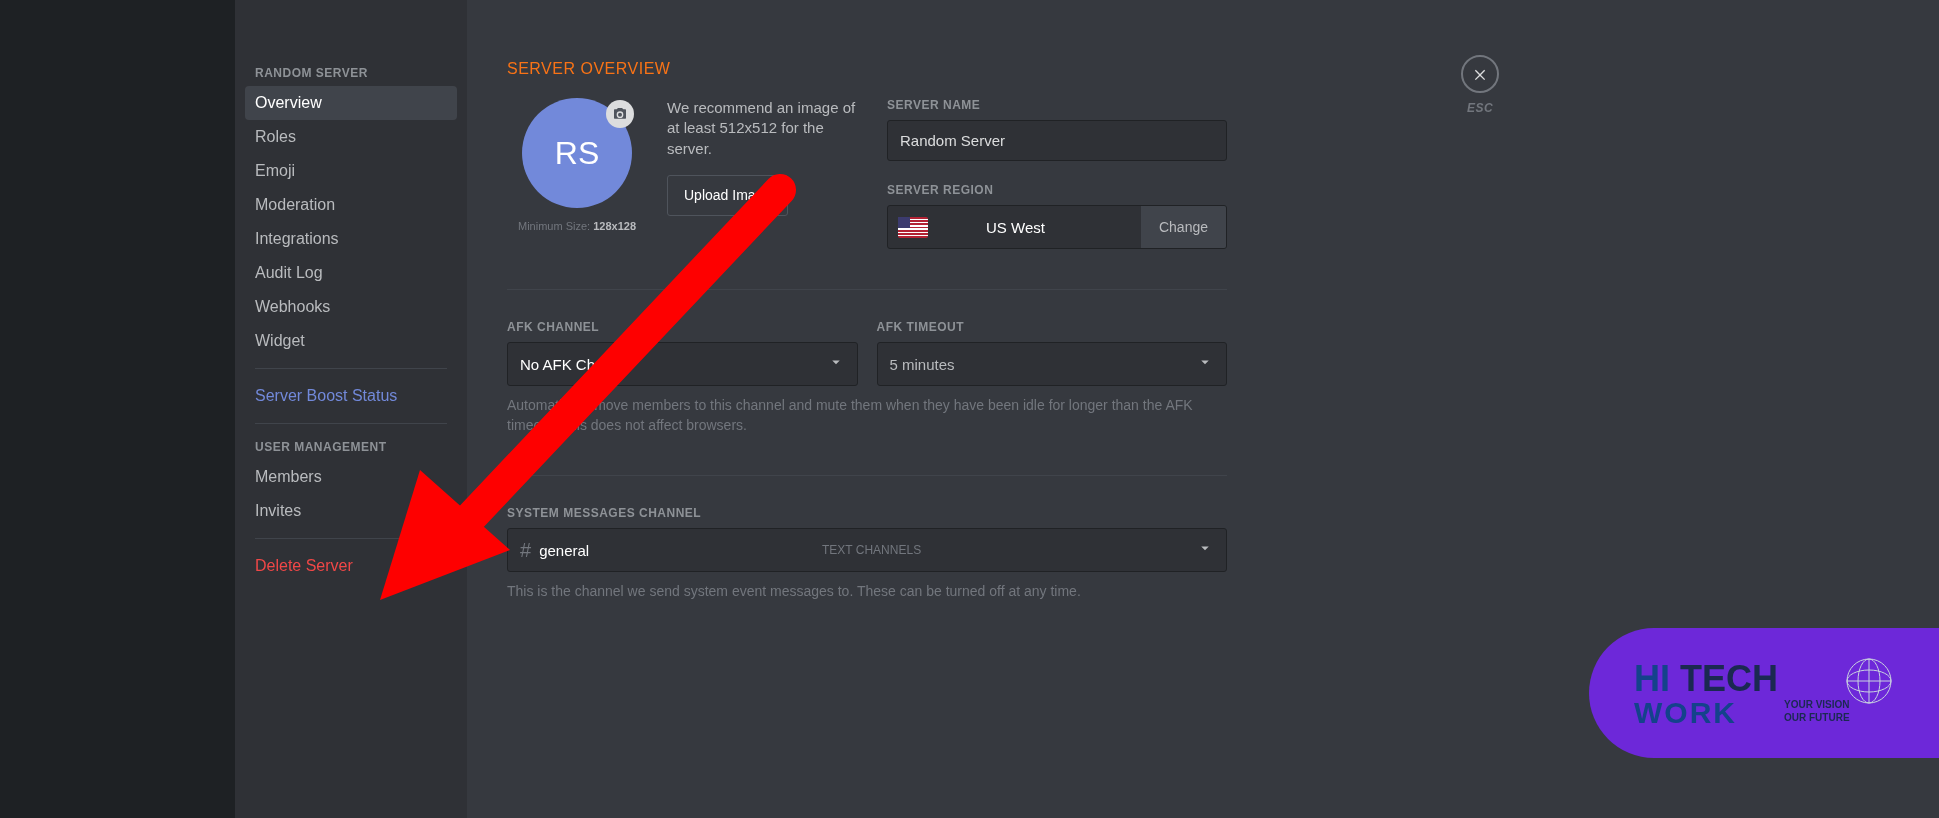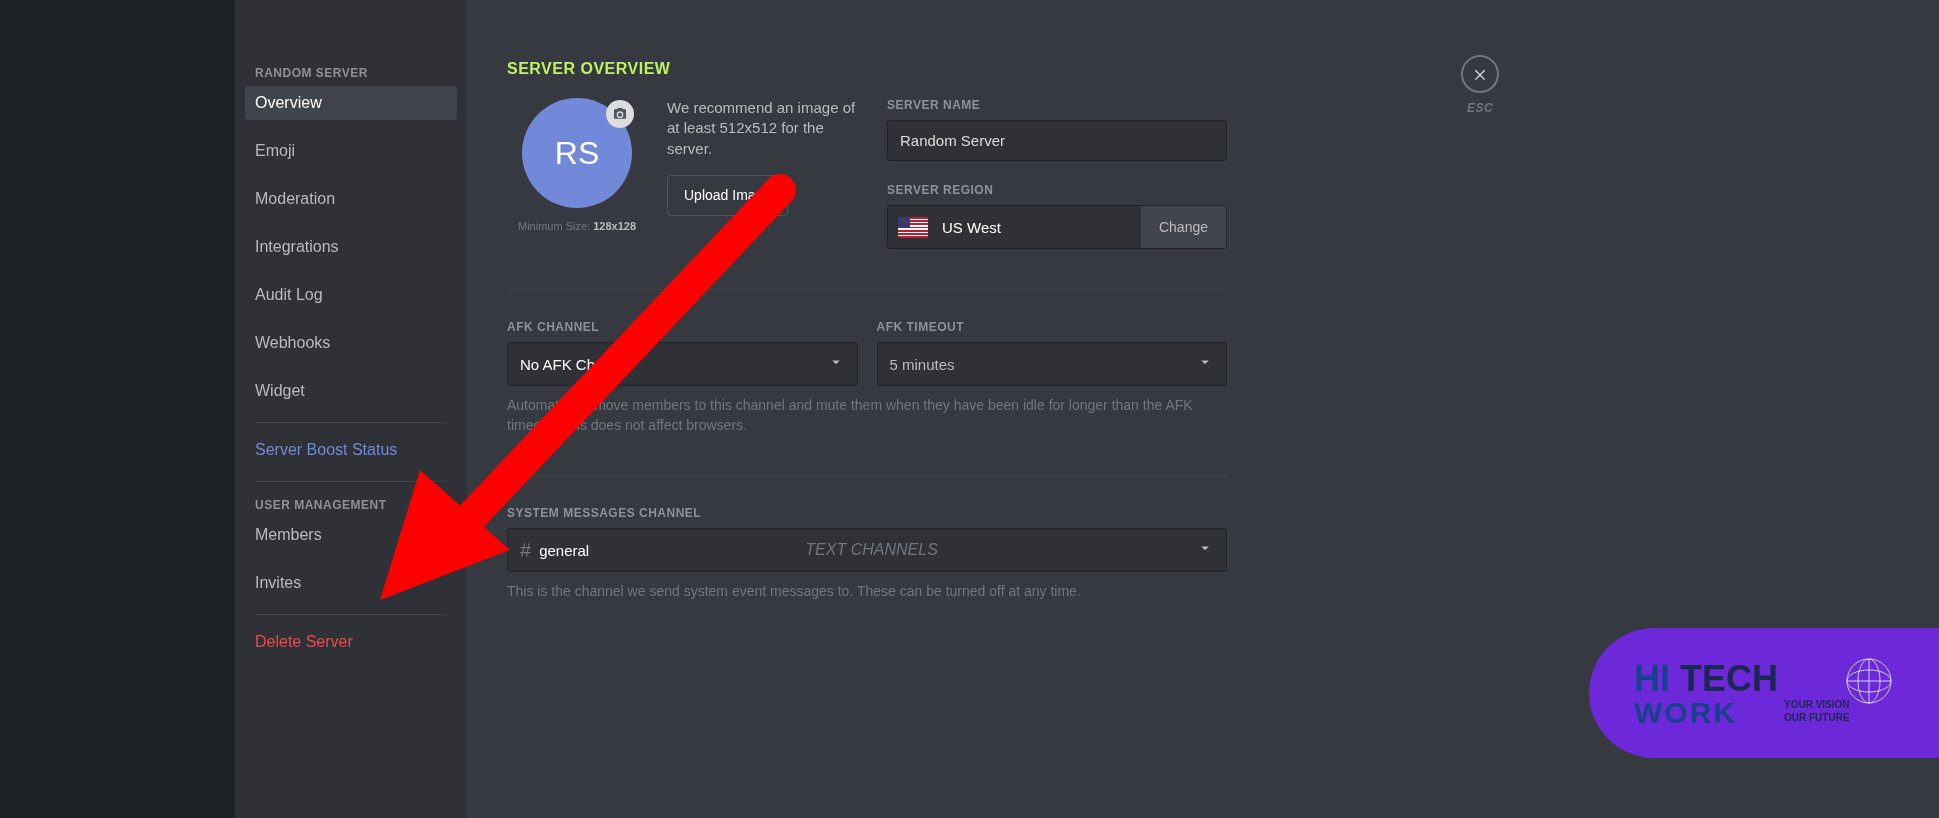--- a/index.html
+++ b/index.html
@@ -37,44 +37,44 @@
     padding: 6px 10px;
     margin-top: 8px;
   }
   .side-header.first { margin-top: 0; }
   .side-item {
     font-size: 16px;
     color: #b9bbbe;
     padding: 8px 10px;
     border-radius: 4px;
     cursor: pointer;
-    margin-bottom: 14px;
+    margin-bottom: 0;
   }
   .side-item.selected {
     background: #40444b;
     color: #fff;
   }
   .side-item.boost { color: #7289da; }
   .side-item.danger { color: #f04747; }
   .side-sep {
     height: 1px;
     background: #40444b;
     margin: 10px;
   }
   
   .content {
     flex: 1;
     background: #36393f;
     padding: 60px 40px 20px 40px;
     position: relative;
   }
   .page-title {
-    color: #bef264;
+    color: #f97316;
     font-size: 16px;
-    font-weight: 700;
+    font-weight: 400;
     letter-spacing: 0.5px;
     margin-bottom: 20px;
   }
   .top-row {
     display: flex;
     gap: 20px;
     max-width: 720px;
   }
   .avatar-col {
     width: 140px;
@@ -151,20 +151,21 @@
     margin-bottom: 22px;
   }
   .region-row {
     display: flex;
     background: #2f3136;
     border: 1px solid #202225;
     border-radius: 3px;
     align-items: center;
     height: 44px;
     overflow: hidden;
+    gap: 44px;
   }
   .flag {
     width: 30px;
     height: 21px;
     margin-left: 10px;
     margin-right: 14px;
     border-radius: 2px;
     display: inline-block;
     position: relative;
     background: linear-gradient(to bottom,
@@ -224,24 +225,23 @@
     height: 44px;
     display: flex;
     align-items: center;
     padding: 0 12px;
     cursor: pointer;
     position: relative;
   }
   .select .val { color: #fff; font-size: 15px; flex: 1; }
   .select .suffix {
     color: #72767d;
-    font-size: 16px;
+    font-size: 12px;
     text-transform: uppercase;
     margin-left: 8px;
-    font-style: italic;
   }
   .select .hash {
     color: #72767d;
     font-size: 20px;
     margin-right: 8px;
     font-weight: 400;
   }
   .chev { color: #b9bbbe; }
   .chev svg { width: 18px; height: 18px; }
   .help {
@@ -312,20 +312,21 @@
 </style>
 </head>
 <body>
 
 <div class="wrap">
   <div class="gutter"></div>
 
   <div class="sidebar">
     <div class="side-header first">RANDOM SERVER</div>
     <div class="side-item selected">Overview</div>
+    <div class="side-item">Roles</div>
     <div class="side-item">Emoji</div>
     <div class="side-item">Moderation</div>
     <div class="side-item">Integrations</div>
     <div class="side-item">Audit Log</div>
     <div class="side-item">Webhooks</div>
     <div class="side-item">Widget</div>
     <div class="side-sep"></div>
     <div class="side-item boost">Server Boost Status</div>
     <div class="side-sep"></div>
     <div class="side-header">USER MANAGEMENT</div>

